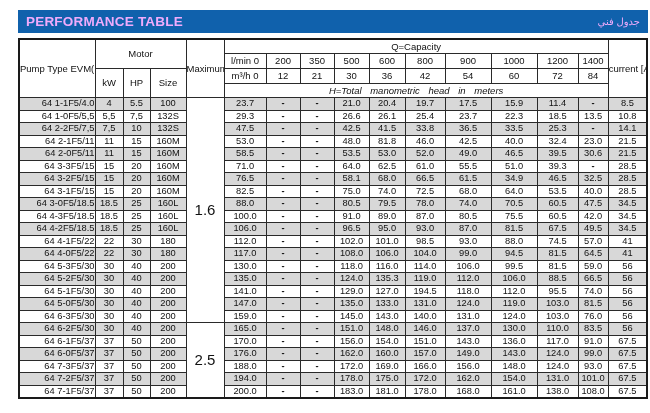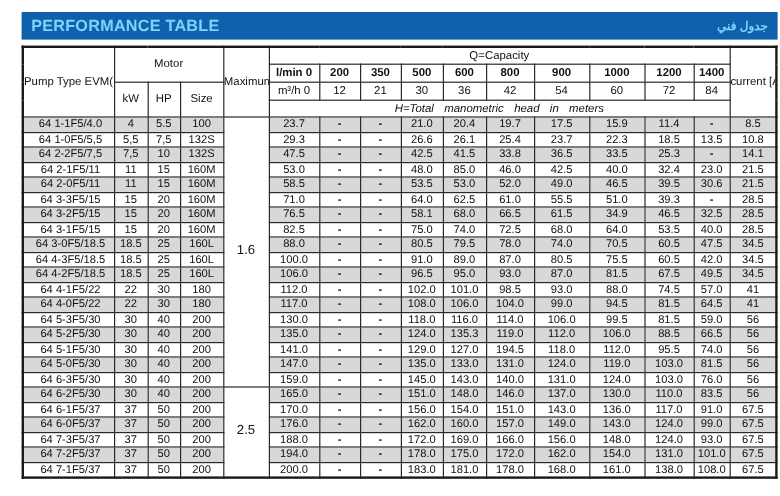--- a/index.html
+++ b/index.html
@@ -2,46 +2,46 @@
 <html><head>
 <meta charset="utf-8">
 <style>
   html,body{margin:0;padding:0;}
   body{
     width:650px;height:413px;background:#ffffff;overflow:hidden;position:relative;
     font-family:"Liberation Sans", sans-serif;color:#111;
   }
   .titlebar{
     position:absolute;left:18px;top:10px;width:630px;height:23px;
-    background:#1061ac;color:#7dd3fc;display:flex;align-items:center;
+    background:#1061ac;color:#f0abfc;display:flex;align-items:center;
     justify-content:space-between;box-sizing:border-box;padding:0 8px;
   }
   .titlebar .title{font-size:13.5px;font-weight:bold;letter-spacing:.2px;}
-  .titlebar .ar{font-size:10px;font-weight:bold;}
+  .titlebar .ar{font-size:10px;font-weight:normal;}
   table.perf{
     position:absolute;left:18px;top:38px;width:630px;
     border-collapse:collapse;table-layout:fixed;
     border:2px solid #1a1a1a;
   }
   .perf th,.perf td{
     border:1px solid #2a2a2a;padding:0;text-align:center;
     overflow:hidden;white-space:nowrap;font-weight:normal;
   }
   .perf thead th{font-size:9.5px;line-height:1.2;background:#fff;}
   .perf thead tr.r1 th{height:13px;}
-  .perf thead tr.r2 th{height:14px;font-weight:bold;}
+  .perf thead tr.r2 th{height:14px;}
   .perf thead tr.r3 th{height:14px;}
   .perf thead tr.r4 th{height:13px;}
   .pre{white-space:pre-line;font-size:9px;line-height:1.18;}
   .unit{white-space:pre;text-align:left;padding-left:2px;}
   .htotal{word-spacing:6px;font-size:9.5px;font-style:italic;}
   .perf tbody td{font-size:9.3px;height:11.5px;line-height:11.5px;}
   .perf tbody tr.odd td{background:#d8d8d8;}
-  .perf tbody td.ptype{text-align:center;padding-left:3px;}
-  .perf tbody td.pressure, .perf tbody tr.odd td.pressure{background:#ffffff;font-size:11px;}
+  .perf tbody td.ptype{text-align:right;padding-left:3px;}
+  .perf tbody td.pressure, .perf tbody tr.odd td.pressure{background:#ffffff;font-size:15px;}
   .perf tbody td.dash{font-weight:bold;}
 </style>
 </head>
 <body>
 
 <div class="titlebar">
   <span class="title">PERFORMANCE TABLE</span>
   <span class="ar">جدول فني</span>
 </div>
 
@@ -166,21 +166,21 @@
       </tr>
       <tr>
         <td class="ptype">64 2-1F5/11</td>
         <td>11</td>
         <td>15</td>
         <td>160M</td>
         <td>53.0</td>
         <td class="dash">-</td>
         <td class="dash">-</td>
         <td>48.0</td>
-        <td>85.0</td>
+        <td>81.8</td>
         <td>46.0</td>
         <td>42.5</td>
         <td>40.0</td>
         <td>32.4</td>
         <td>23.0</td>
         <td class="cur">21.5</td>
       </tr>
       <tr class="odd">
         <td class="ptype">64 2-0F5/11</td>
         <td>11</td>

